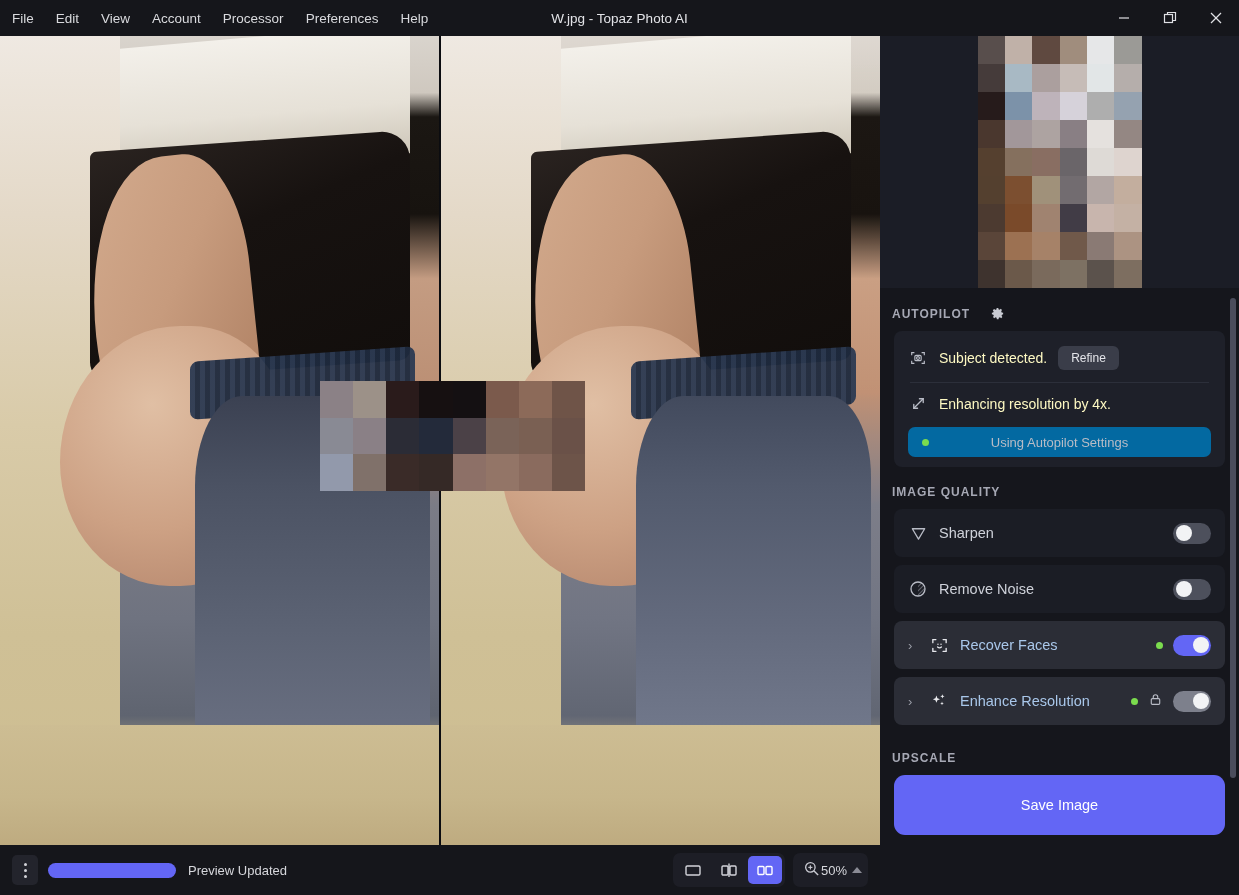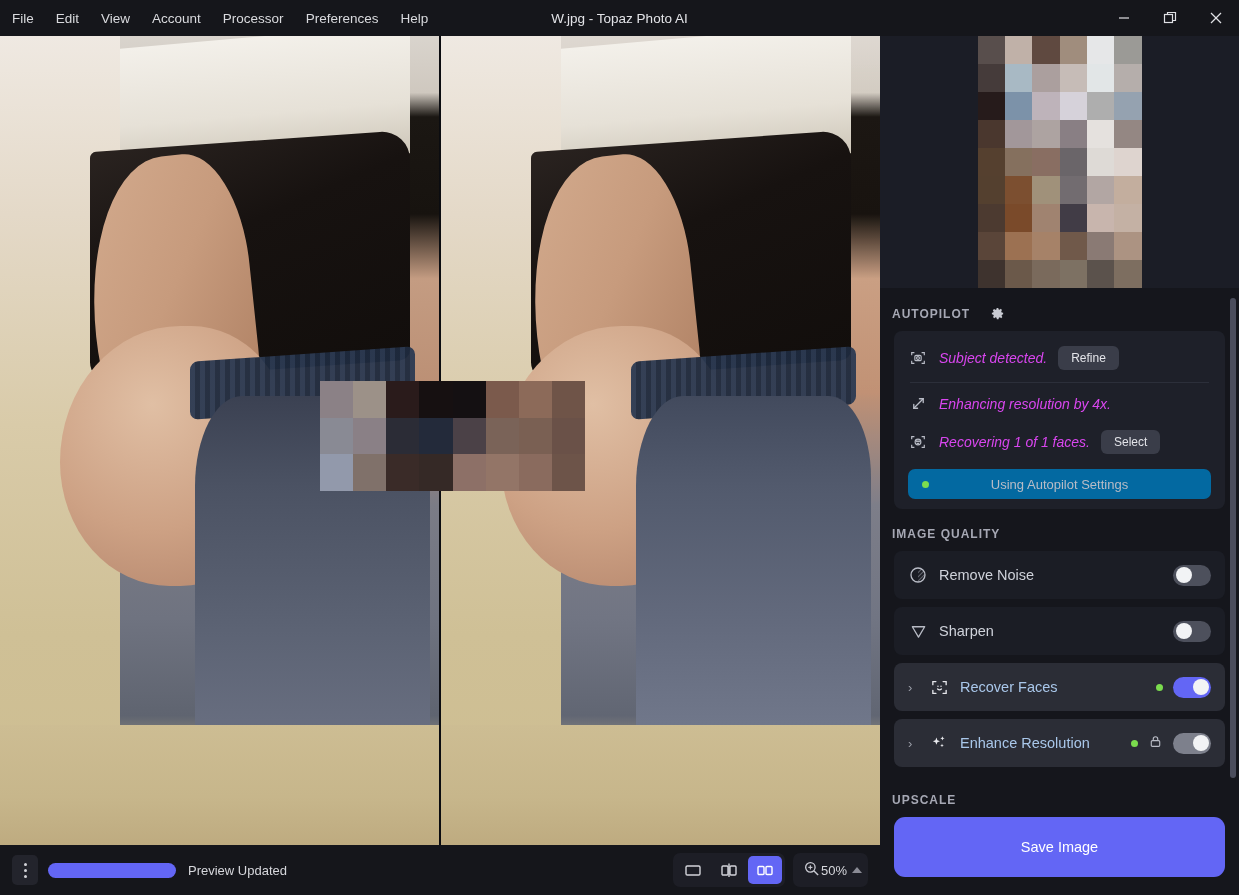--- a/index.html
+++ b/index.html
@@ -172,21 +172,21 @@
   }
   .gear { color: #c8cad2; display: inline-flex; }
 
   .card {
     margin: 0 14px; background: #1e2029; border-radius: 8px; padding: 6px 0 10px;
   }
   .row {
     display: flex; align-items: center; gap: 11px; padding: 9px 14px;
     color: #9fc0e8; font-size: 14px;
   }
-  .row .txt { color: #d946ef; font-style: italic; }
+  .row .txt { color: #fef9c3; }
   .ic { width: 20px; display: inline-flex; align-items: center; justify-content: center; color: #b9bcc6; flex: 0 0 20px; }
   .hr { height: 1px; background: #2c2f3a; margin: 3px 16px 3px; }
   .pill {
     background: #3a3d49; color: #e3e4e9; font-size: 12px;
     border-radius: 6px; padding: 5px 13px; border: none; cursor: pointer;
   }
   .autopilot-btn {
     margin: 6px 14px 0; height: 30px; background: #0369a1; border-radius: 7px;
     display: flex; align-items: center; position: relative; cursor: pointer;
   }
@@ -456,71 +456,58 @@
         <span class="ic">
           <svg width="17" height="17" viewBox="0 0 18 18" fill="none" stroke="#b9bcc6" stroke-width="1.4" stroke-linecap="round">
             <line x1="4" y1="14" x2="14" y2="4"></line>
             <path d="M10 4h4v4"></path>
             <path d="M8 14H4v-4"></path>
           </svg>
         </span>
         <span class="txt">Enhancing resolution by 4x.</span>
       </div>
 
-      <div class="row">
-        <span class="ic">
-          <svg width="18" height="18" viewBox="0 0 20 20" fill="none" stroke="#b9bcc6" stroke-width="1.3">
-            <path d="M3 7V4h3M17 7V4h-3M3 13v3h3M17 13v3h-3"></path>
-            <circle cx="10" cy="10" r="3.2"></circle>
-            <circle cx="8.9" cy="9.3" r=".5" fill="#b9bcc6"></circle>
-            <circle cx="11.1" cy="9.3" r=".5" fill="#b9bcc6"></circle>
-            <path d="M8.8 11.2c.7.6 1.7.6 2.4 0"></path>
-          </svg>
-        </span>
-        <span class="txt">Recovering 1 of 1 faces.</span>
-        <button class="pill">Select</button>
-      </div>
 
       <div class="autopilot-btn">
         <span class="dot"></span>
         <span class="lbl">Using Autopilot Settings</span>
       </div>
     </div>
 
     <div class="sec-title">
       <span>IMAGE QUALITY</span>
+    </div>
+
+    <div class="iq">
+      <span class="ic">
+        <svg width="19" height="19" viewBox="0 0 20 20" fill="none" stroke="#b9bcc6" stroke-width="1.35" stroke-linejoin="round">
+          <path d="M3.5 5h13L10 16z"></path>
+        </svg>
+      </span>
+      <span class="label">Sharpen</span>
+      <span class="right">
+        <span class="toggle">
+            <span class="knob"></span>
+          </span>
+      </span>
     </div>
 
     <div class="iq">
       <span class="ic">
         <svg width="20" height="20" viewBox="0 0 20 20">
           <defs>
               <pattern id="hatch" width="3" height="3" patternUnits="userSpaceOnUse" patternTransform="rotate(45)">
             <line x1="0" y1="0" x2="0" y2="3" stroke="#b9bcc6" stroke-width="1"></line>
               </pattern>
             </defs>
           <circle cx="10" cy="10" r="7" fill="none" stroke="#b9bcc6" stroke-width="1.3"></circle>
           <path d="M10 3a7 7 0 010 14z" fill="url(#hatch)" opacity=".9"></path>
         </svg>
       </span>
       <span class="label">Remove Noise</span>
-      <span class="right">
-        <span class="toggle">
-            <span class="knob"></span>
-          </span>
-      </span>
-    </div>
-
-    <div class="iq">
-      <span class="ic">
-        <svg width="19" height="19" viewBox="0 0 20 20" fill="none" stroke="#b9bcc6" stroke-width="1.35" stroke-linejoin="round">
-          <path d="M3.5 5h13L10 16z"></path>
-        </svg>
-      </span>
-      <span class="label">Sharpen</span>
       <span class="right">
         <span class="toggle">
             <span class="knob"></span>
           </span>
       </span>
     </div>
 
     <div class="iq enabled">
       <span class="chev">›</span>
       <span class="ic">

